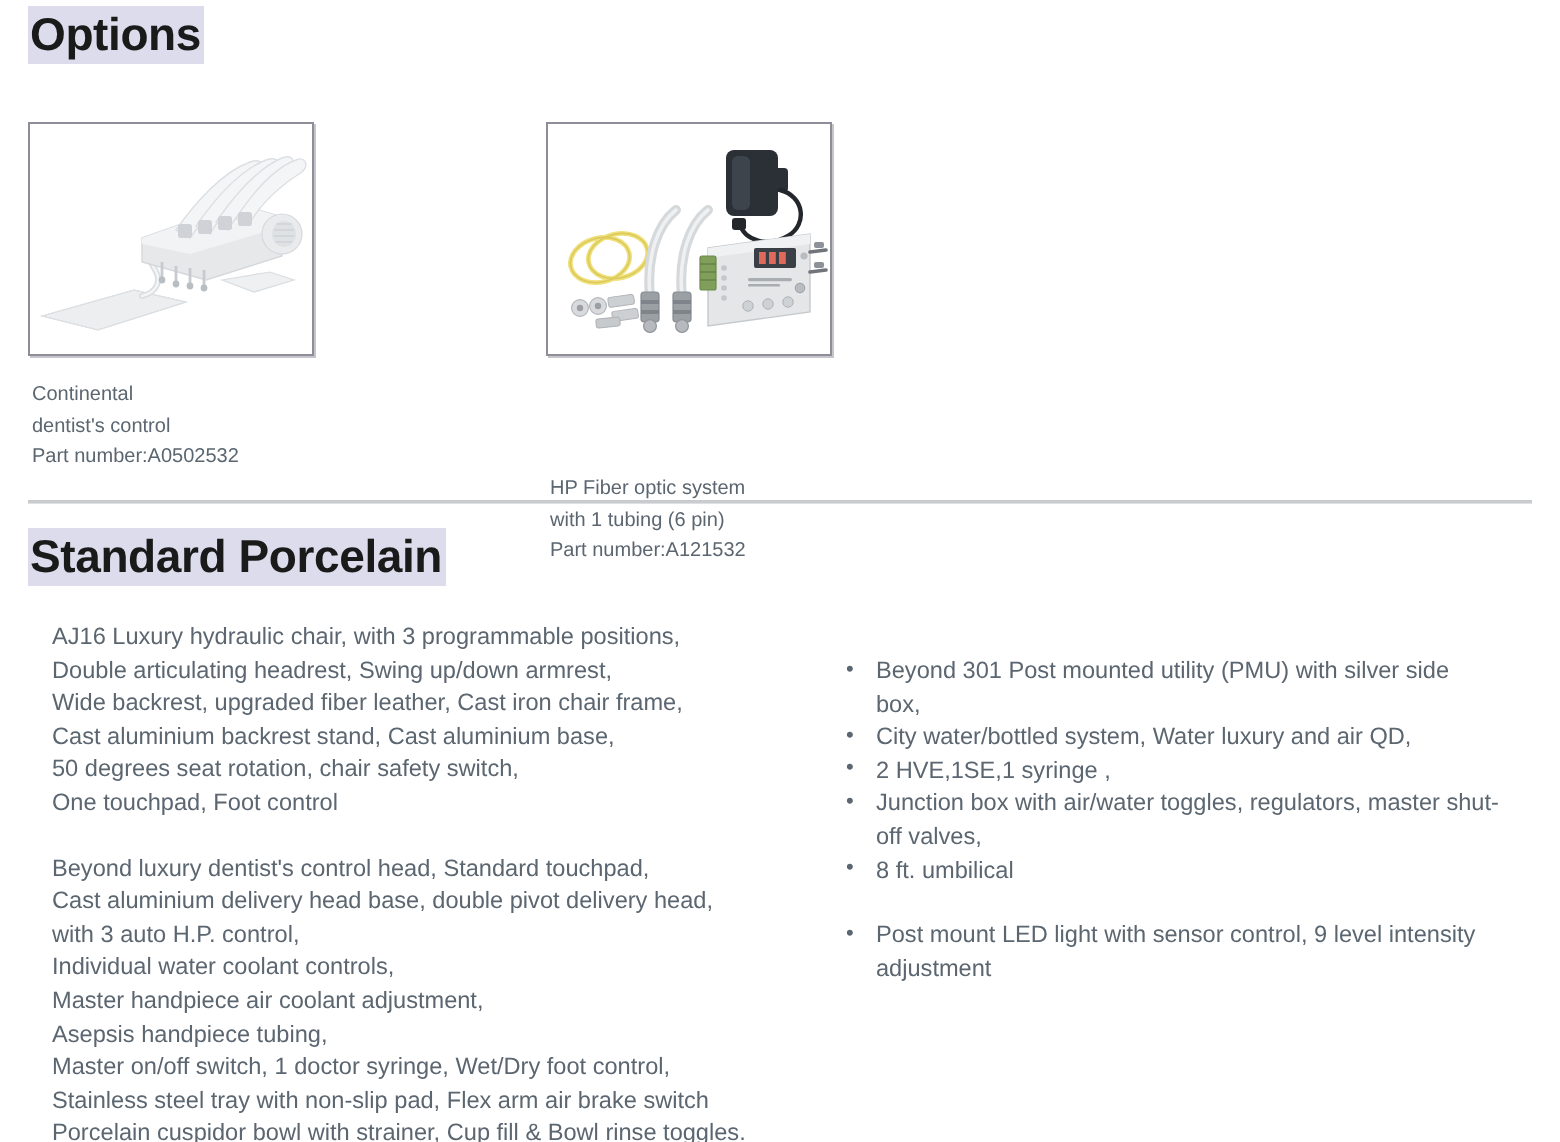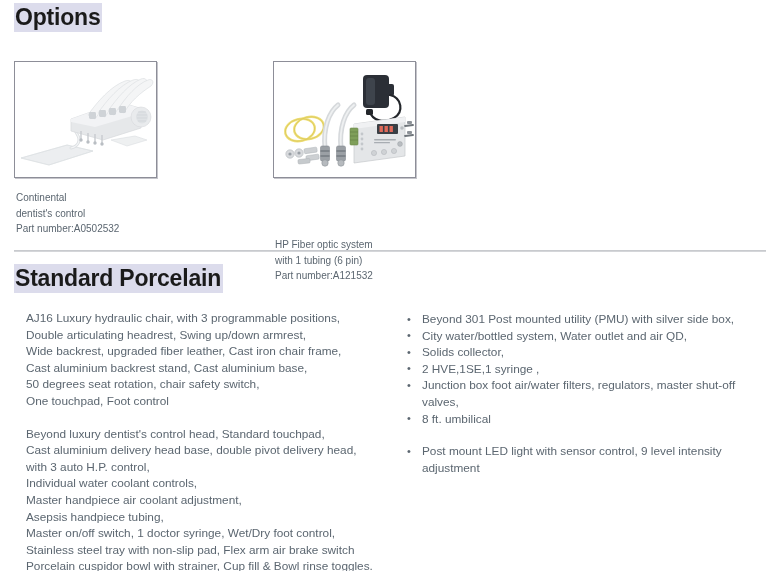--- a/index.html
+++ b/index.html
@@ -86,21 +86,21 @@
     position: absolute;
     left: 401px;
     top: 311px;
     width: 365px;
     font-size: 11.8px;
     line-height: 16.6px;
     color: #5b6670;
   }
   ul.bullets {
     list-style: none;
-    margin: 0;
+    margin: 16px;
     padding: 0;
   }
   ul.bullets li {
     position: relative;
     padding-left: 21px;
     margin: 0;
   }
   ul.bullets li::before {
     content: "\2022";
     position: absolute;
@@ -300,24 +300,23 @@
 Master handpiece air coolant adjustment,
 Asepsis handpiece tubing,
 Master on/off switch, 1 doctor syringe, Wet/Dry foot control,
 Stainless steel tray with non-slip pad, Flex arm air brake switch
 Porcelain cuspidor bowl with strainer, Cup fill &amp; Bowl rinse toggles.</p>
   </div>
 
   <div class="feature-col-right">
     <ul class="bullets group-1">
       <li>Beyond 301 Post mounted utility (PMU) with silver side box,</li>
-      <li>City water/bottled system, Water outlet and air QD,</li>
-      <li>Solids collector,</li>
+      <li>City water/bottled system, Water luxury and air QD,</li>
       <li>2 HVE,1SE,1 syringe ,</li>
-      <li>Junction box foot air/water filters, regulators, master shut-off valves,</li>
+      <li>Junction box with air/water toggles, regulators, master shut-off valves,</li>
       <li>8 ft. umbilical</li>
     </ul>
     <ul class="bullets group-2">
       <li>Post mount LED light with sensor control, 9 level intensity adjustment</li>
     </ul>
   </div>
 
 </div>
 
 </body></html>

